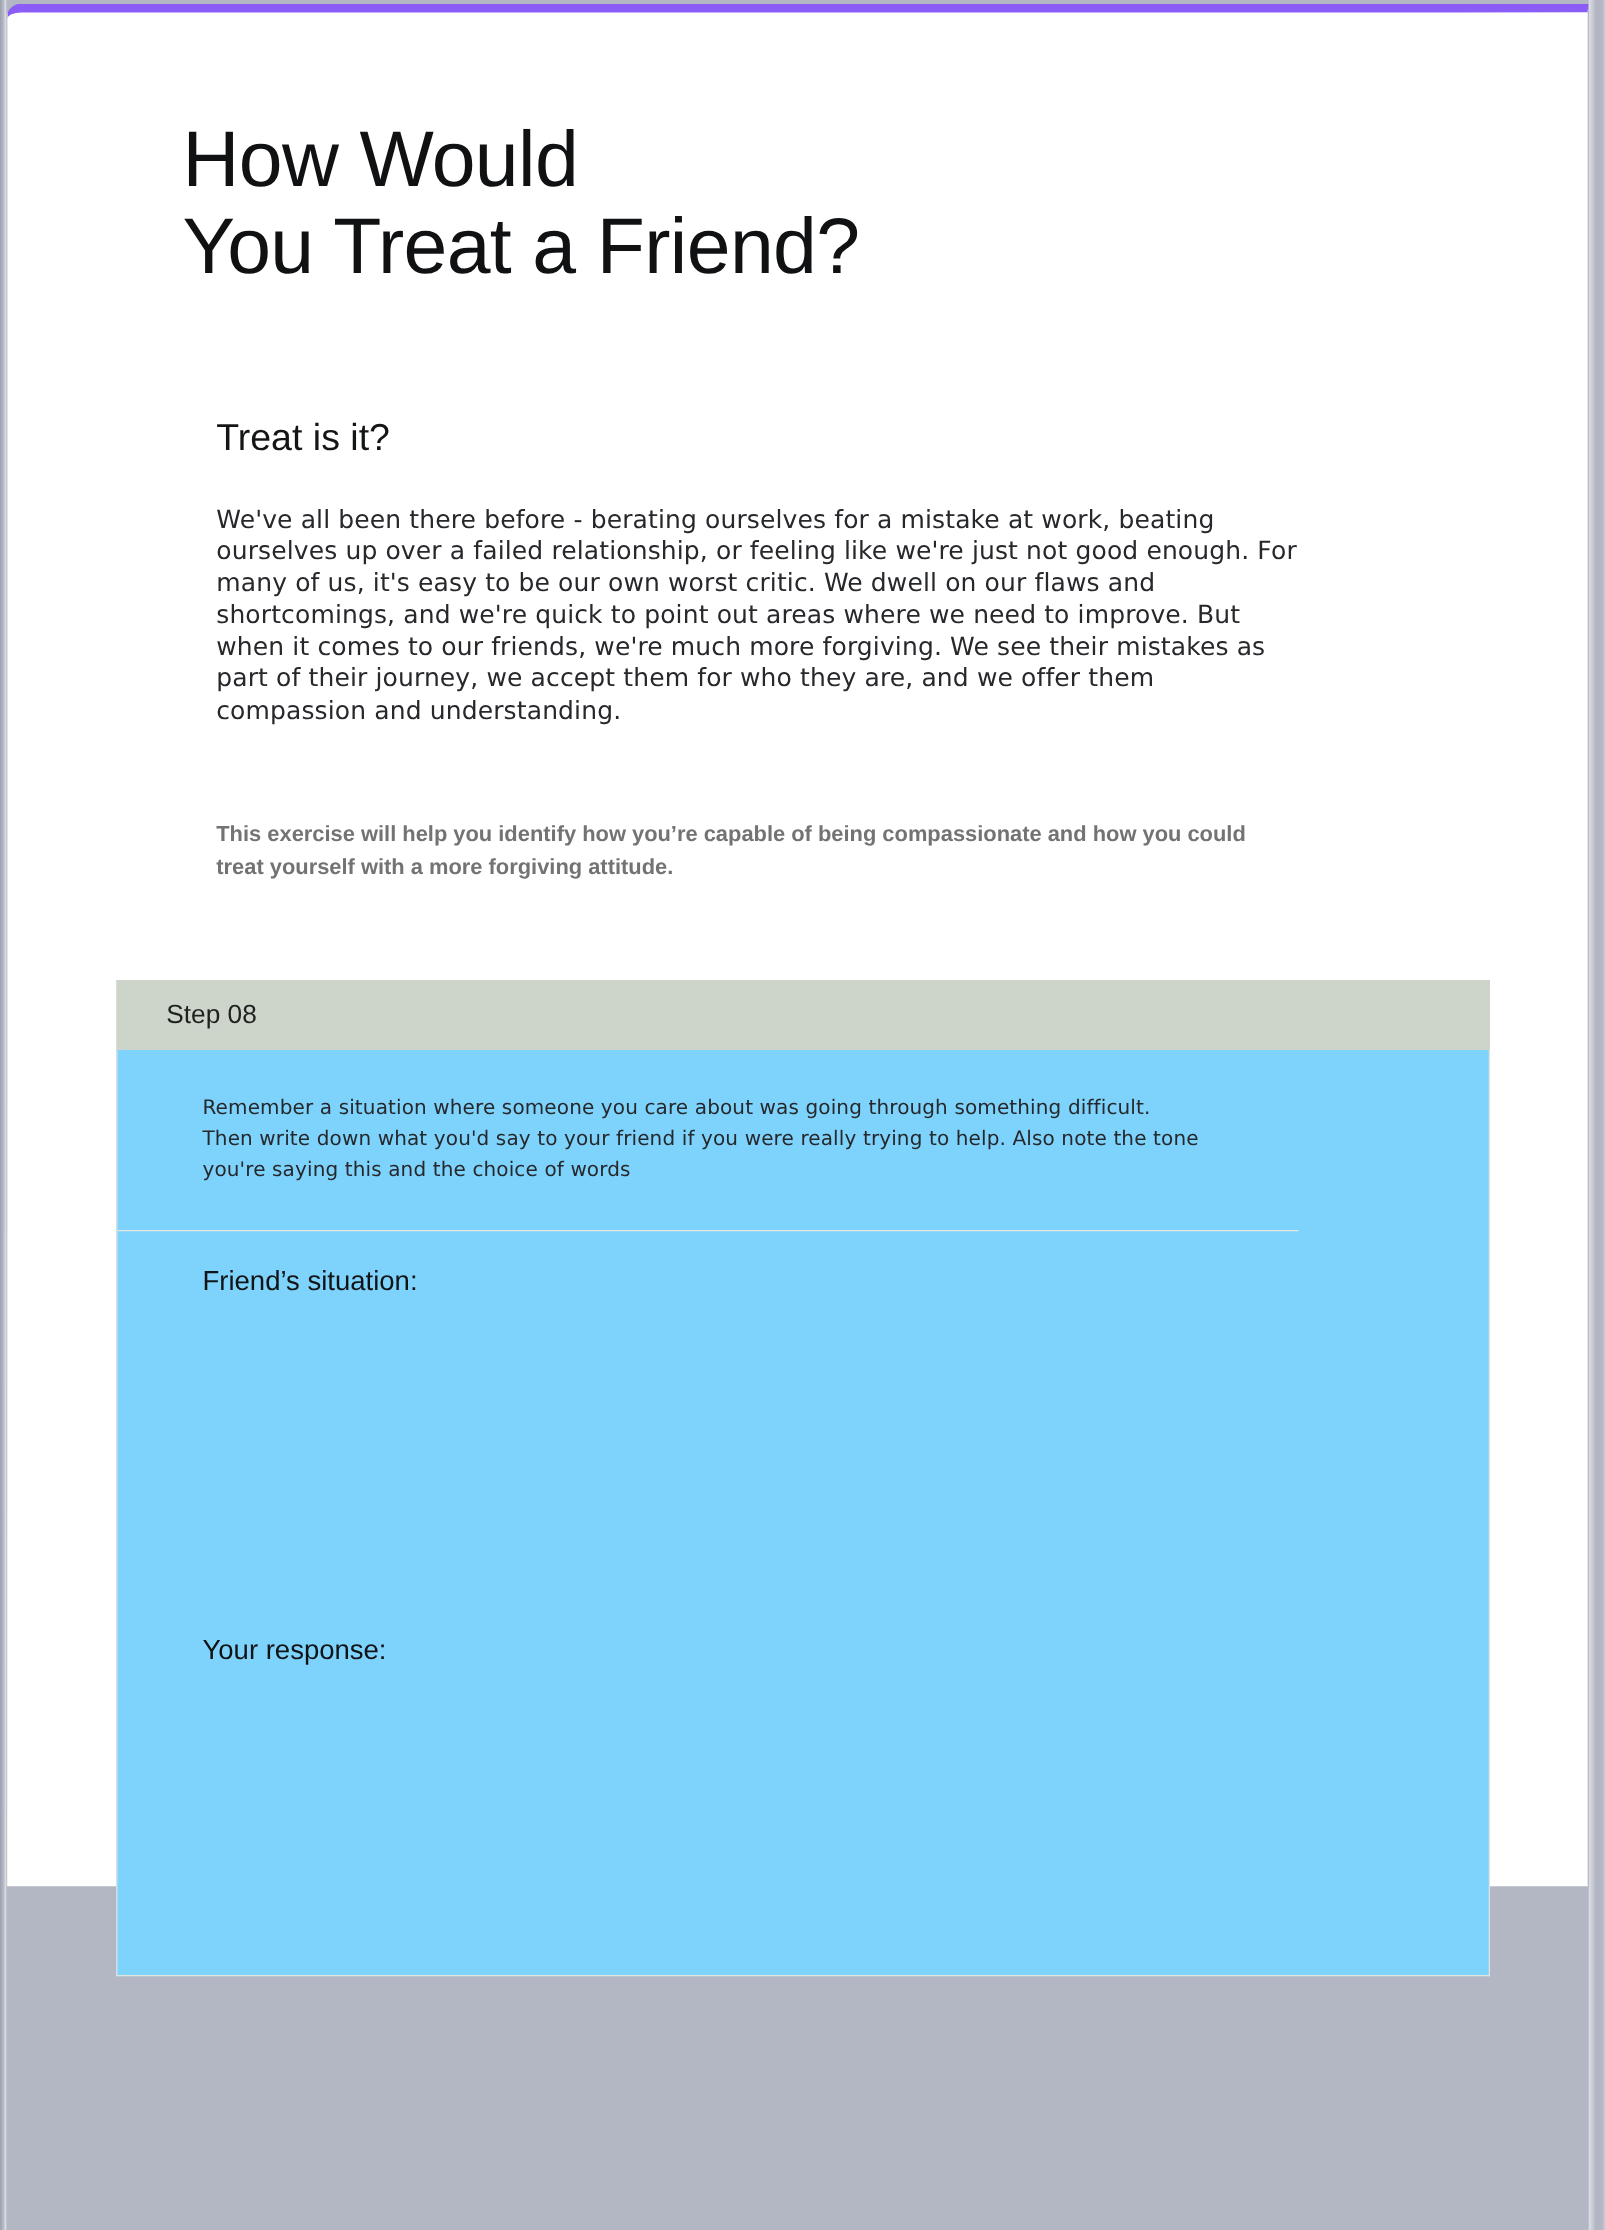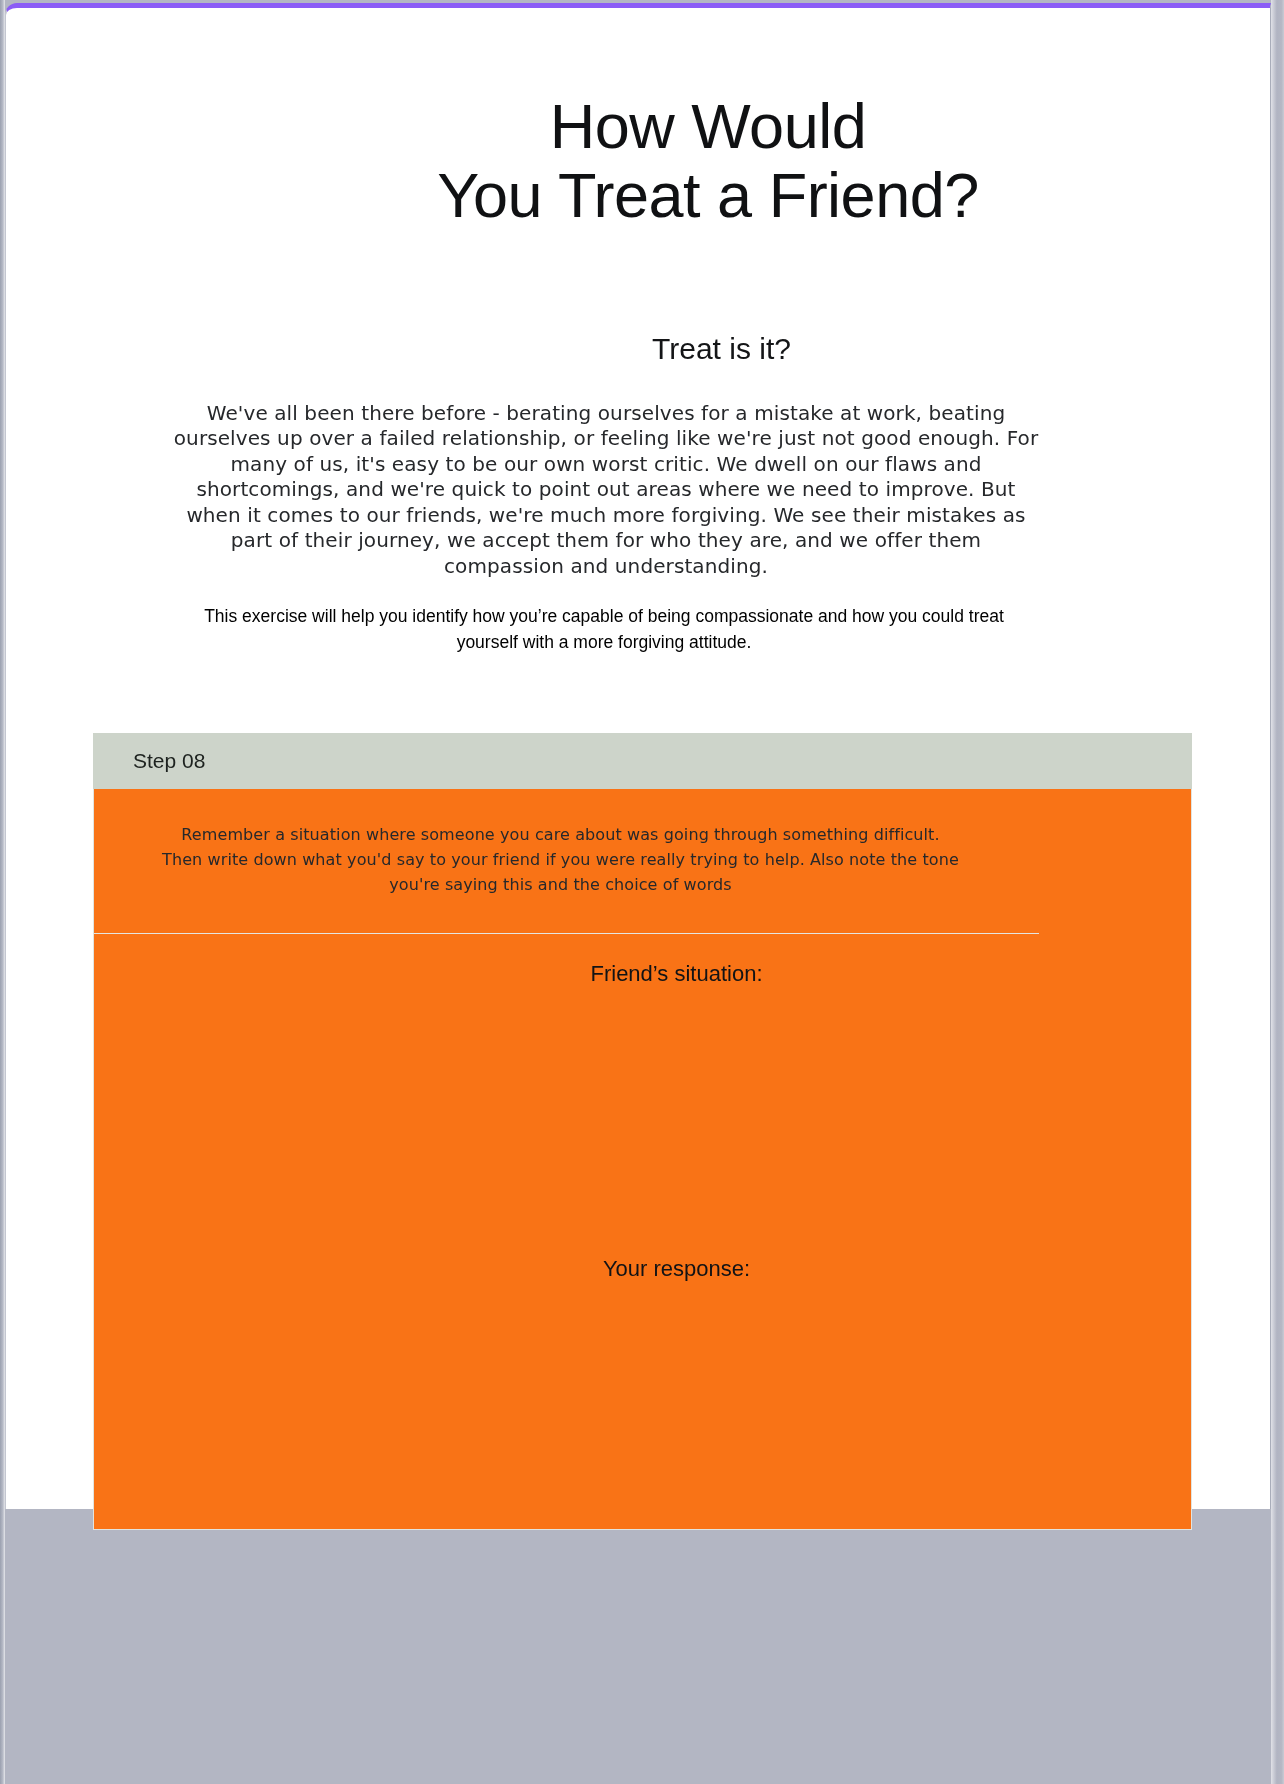--- a/index.html
+++ b/index.html
@@ -17,25 +17,24 @@
   }
   .edge-right {
     position: absolute; right: 0; top: 0; width: 13px; height: 100%;
     background: linear-gradient(to right, #e0e1e7 0%, #b1b4c2 45%, #b4b7c4 80%, #c9cbd4 100%);
   }
   .page {
     position: absolute;
     left: 5px; top: 3px;
     width: 1266px; height: 1506px;
     background: #ffffff;
-    border-top: 5px solid #8b5cf6;
+    border-top: 7px solid #8b5cf6;
     border-left: 1px solid #c3c6d0;
     border-right: 1px solid #a9adba;
     border-top-left-radius: 12px;
-    text-align: center;
   }
   .title {
     margin: 84px 0 0 140px;
     font-size: 63px;
     font-weight: normal;
     line-height: 1.1;
     letter-spacing: -0.5px;
     color: #101113;
   }
   .title .title-line { display: block; }
@@ -50,44 +49,44 @@
   .body-text {
     margin-top: 34px;
     max-width: 866px;
     font-family: "DejaVu Sans", sans-serif;
     font-size: 20px;
     letter-spacing: 0.1px;
     line-height: 25.5px;
     color: #26282b;
   }
   .emphasis-text {
-    margin-top: 24px;
+    margin-top: 73px;
     max-width: 862px;
     font-size: 17.5px;
-    font-weight: normal;
+    font-weight: bold;
     line-height: 26px;
-    color: #000000;
+    color: #737373;
   }
   .step-card {
     margin: 78px 0 0 87px;
     width: 1099px;
   }
   .step-header {
     height: 56px;
     background: #cdd4ca;
     display: flex;
     align-items: center;
     padding-left: 40px;
     font-size: 21px;
     color: #1d221f;
   }
   .step-body {
     border: 1px solid #e2e4df;
     border-top: none;
-    background: #f97316;
+    background: #7dd3fc;
   }
   .step-instruction {
     padding: 33px 80px 36px 68px;
     max-width: 945px;
     border-bottom: 1px solid #e5e6e2;
   }
   .step-instruction .instr-text {
     display: block;
     max-width: 797px;
     font-family: "DejaVu Sans", sans-serif;

